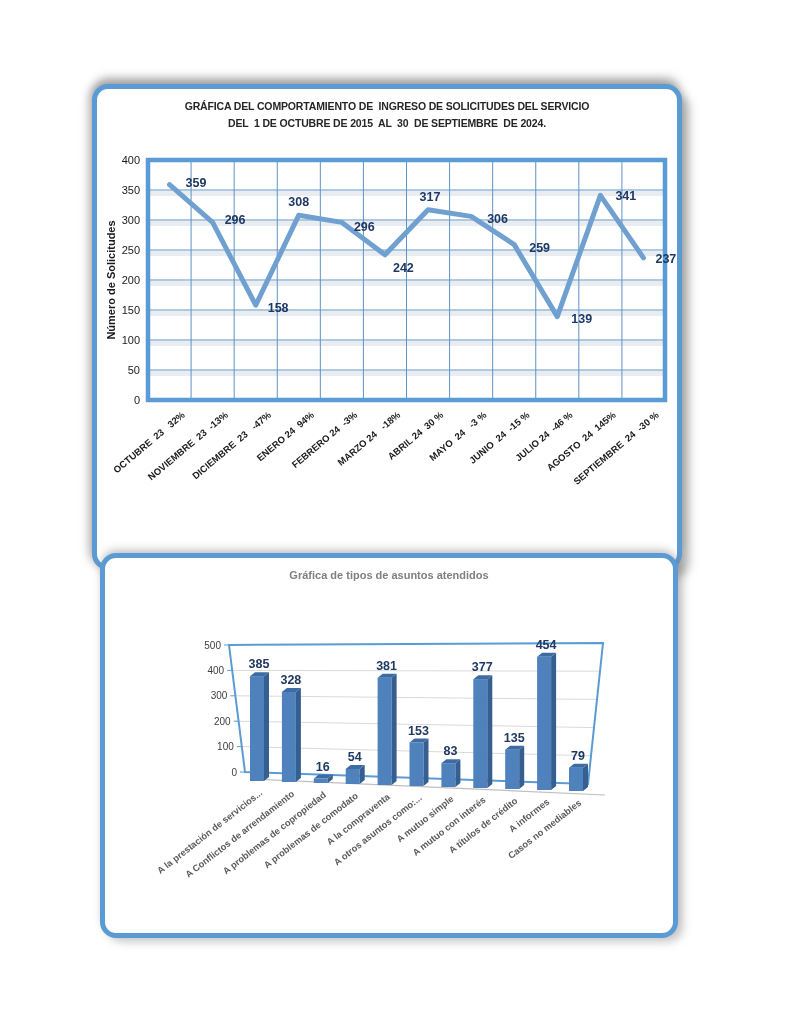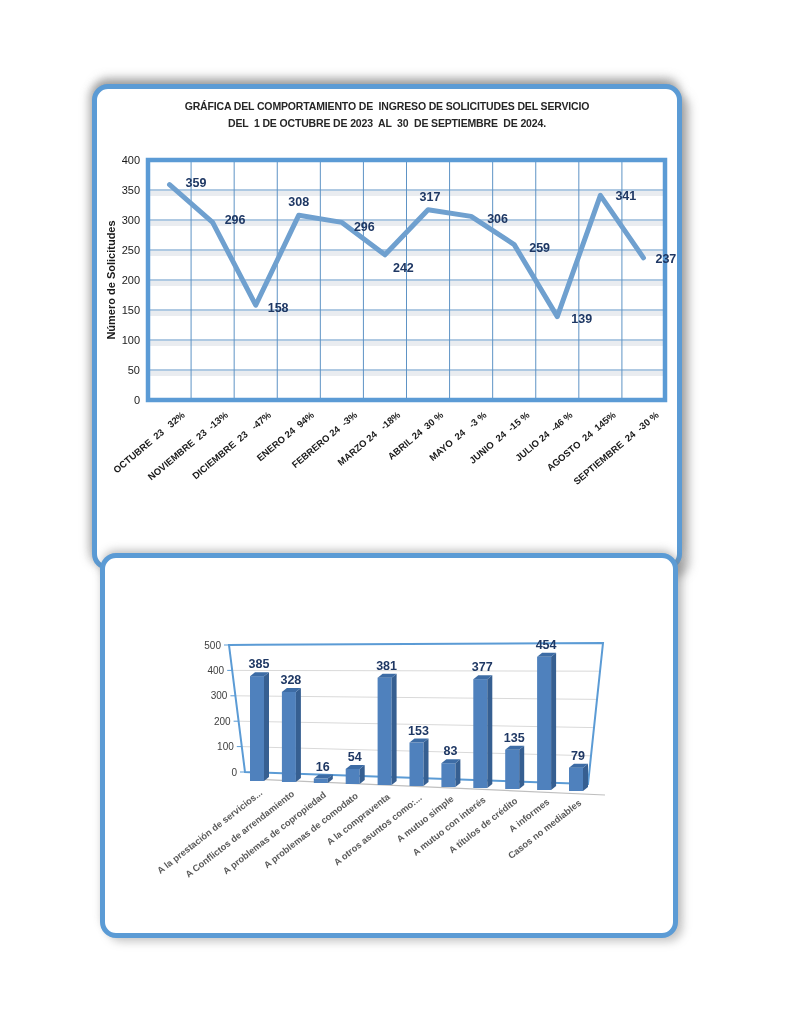--- a/index.html
+++ b/index.html
@@ -28,21 +28,21 @@
   .t-gray{font-size:11px;color:#7F7F7F;line-height:17px;white-space:pre;}
   .t-gray.bold{font-weight:bold;}
   svg text{white-space:pre;}
 </style>
 </head>
 <body>
 
 <section class="panel panel-top">
   <div class="chart-title">
     <div class="t-dark">GRÁFICA DEL COMPORTAMIENTO DE  INGRESO DE SOLICITUDES DEL SERVICIO</div>
-    <div class="t-dark">DEL  1 DE OCTUBRE DE 2023  AL  30  DE SEPTIEMBRE  DE 2024.</div>
+    <div class="t-dark">DEL  1 DE OCTUBRE DE 2015  AL  30  DE SEPTIEMBRE  DE 2024.</div>
   </div>
   <svg id="line-svg" viewBox="0 0 590 434" width="590" height="434">
       <rect x="56" y="107" width="517" height="5" fill="#C9CFD9" opacity="0.4"></rect>
       <rect x="56" y="137" width="517" height="5" fill="#C9CFD9" opacity="0.4"></rect>
       <rect x="56" y="167" width="517" height="5" fill="#C9CFD9" opacity="0.4"></rect>
       <rect x="56" y="197" width="517" height="5" fill="#C9CFD9" opacity="0.4"></rect>
       <rect x="56" y="227" width="517" height="5" fill="#C9CFD9" opacity="0.4"></rect>
       <rect x="56" y="257" width="517" height="5" fill="#C9CFD9" opacity="0.4"></rect>
       <rect x="56" y="287" width="517" height="5" fill="#C9CFD9" opacity="0.4"></rect>
       <line x1="56" y1="106" x2="573" y2="106" stroke="#5E93C5" stroke-width="1"></line>
@@ -97,20 +97,21 @@
       <text x="395.125" y="332" fill="#1A1A1A" font-size="9.5" font-weight="bold" text-anchor="end" transform="rotate(-40 395.125 332)">MAYO  24   -3 %</text>
       <text x="438.20833333333337" y="332" fill="#1A1A1A" font-size="9.5" font-weight="bold" text-anchor="end" transform="rotate(-40 438.20833333333337 332)">JUNIO  24  -15 %</text>
       <text x="481.2916666666667" y="332" fill="#1A1A1A" font-size="9.5" font-weight="bold" text-anchor="end" transform="rotate(-40 481.2916666666667 332)">JULIO 24  -46 %</text>
       <text x="524.375" y="332" fill="#1A1A1A" font-size="9.5" font-weight="bold" text-anchor="end" transform="rotate(-40 524.375 332)">AGOSTO  24  145%</text>
       <text x="567.4583333333334" y="332" fill="#1A1A1A" font-size="9.5" font-weight="bold" text-anchor="end" transform="rotate(-40 567.4583333333334 332)">SEPTIEMBRE  24  -30 %</text>
     </svg>
 </section>
 
 <section class="panel panel-bottom">
   <div class="chart-title">
+    <div class="t-gray bold">Gráfica de tipos de asuntos atendidos</div>
   </div>
   <svg id="bar-svg" viewBox="0 0 578 385" width="578" height="385">
       <polygon points="129,92 503,90 488,231 145,219" fill="#ffffff"></polygon>
       <line x1="141.8" y1="193.6" x2="491" y2="202.8" stroke="#D9D9D9" stroke-width="1"></line>
       <line x1="138.6" y1="168.2" x2="494" y2="174.6" stroke="#D9D9D9" stroke-width="1"></line>
       <line x1="135.4" y1="142.8" x2="497" y2="146.4" stroke="#D9D9D9" stroke-width="1"></line>
       <line x1="132.2" y1="117.39999999999999" x2="500" y2="118.19999999999999" stroke="#D9D9D9" stroke-width="1"></line>
       <polygon points="129,92 503,90 488,231 145,219" fill="none" stroke="#5B9BD5" stroke-width="2"></polygon>
       <line x1="150" y1="226" x2="505" y2="242" stroke="#BFBFBF" stroke-width="1.2"></line>
       <line x1="140" y1="219" x2="145" y2="219" stroke="#5B9BD5" stroke-width="1"></line>

